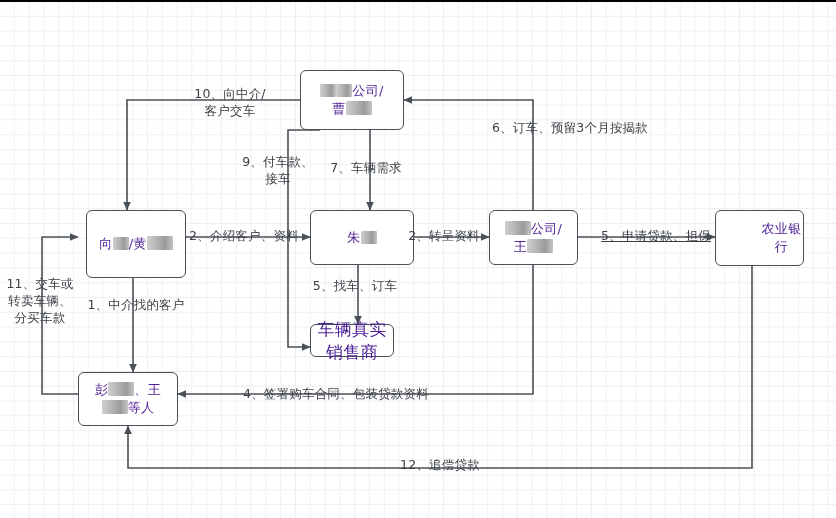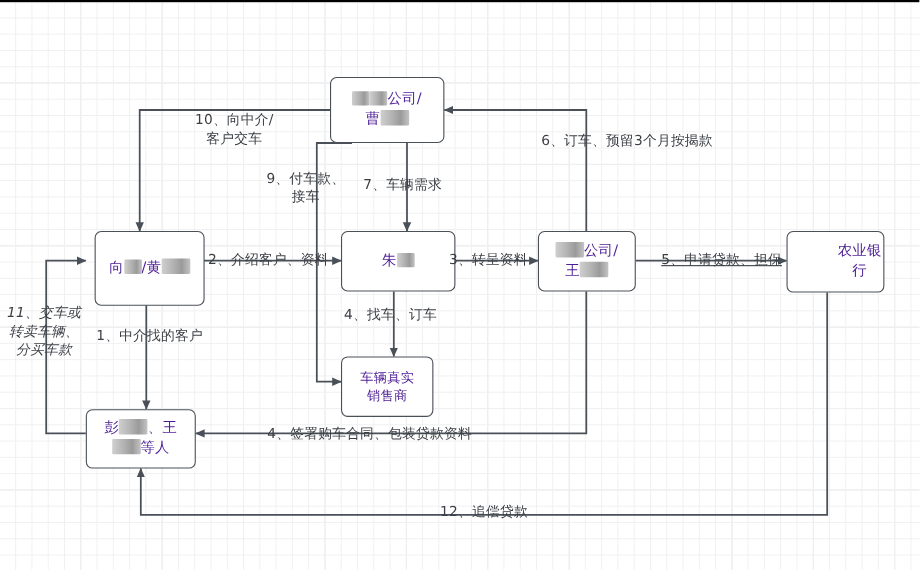--- a/index.html
+++ b/index.html
@@ -108,58 +108,58 @@
   </div>
 
   <div class="node" style="left:86px;top:208px;width:100px;height:68px;">
     <span>向<i class="redact r-sm"></i>/黄<i class="redact r-md"></i></span>
   </div>
 
   <div class="node" style="left:310px;top:208px;width:104px;height:55px;">
     <span>朱<i class="redact r-sm"></i></span>
   </div>
 
-  <div class="node" style="left:310px;top:322px;width:84px;height:55px;font-size:12px;">
+  <div class="node" style="left:310px;top:322px;width:84px;height:33px;font-size:17px;">
     <span>车辆真实
 销售商</span>
   </div>
 
   <div class="node" style="left:489px;top:208px;width:89px;height:55px;">
     <span><i class="redact r-md"></i>公司/<br>王<i class="redact r-md"></i></span>
   </div>
 
   <div class="node" style="left:715px;top:208px;width:89px;height:56px;padding-left:44px;">
     <span>农业银行</span>
   </div>
 
   <div class="node" style="left:78px;top:370px;width:100px;height:54px;">
     <span>彭<i class="redact r-md"></i>、王<br><i class="redact r-md"></i>等人</span>
   </div>
 
-  <div class="lbl" style="left:143px;top:84px;width:140px;margin-top:15px;">10、向中介/
+  <div class="lbl" style="left:160px;top:84px;width:140px;">10、向中介/
 客户交车</div>
 
   <div class="lbl" style="left:469px;top:118px;width:170px;margin-left:16px;">6、订车、预留3个月按揭款</div>
 
   <div class="lbl" style="left:238px;top:152px;width:80px;">9、付车款、
 接车</div>
 
   <div class="lbl" style="left:318px;top:158px;width:96px;">7、车辆需求</div>
 
   <div class="lbl" style="left:176px;top:226px;width:136px;">2、介绍客户、资料</div>
 
-  <div class="lbl" style="left:398px;top:226px;width:92px;">3、转呈资料</div>
+  <div class="lbl" style="left:398px;top:226px;width:92px;">2、转呈资料</div>
 
   <div class="lbl" style="left:592px;top:226px;width:128px;text-decoration:underline;">5、申请贷款、担保</div>
 
-  <div class="lbl" style="left:300px;top:276px;width:110px;">4、找车、订车</div>
+  <div class="lbl" style="left:300px;top:276px;width:110px;">5、找车、订车</div>
 
   <div class="lbl" style="left:78px;top:295px;width:116px;">1、中介找的客户</div>
 
-  <div class="lbl" style="left:4px;top:274px;width:72px;font-style:italic;">11、交车或
+  <div class="lbl" style="left:4px;top:274px;width:72px;">11、交车或
 转卖车辆、
 分买车款</div>
 
   <div class="lbl" style="left:236px;top:384px;width:200px;">4、签署购车合同、包装贷款资料</div>
 
   <div class="lbl" style="left:376px;top:455px;width:128px;">12、追偿贷款</div>
 
 </div>
 
 </body></html>

